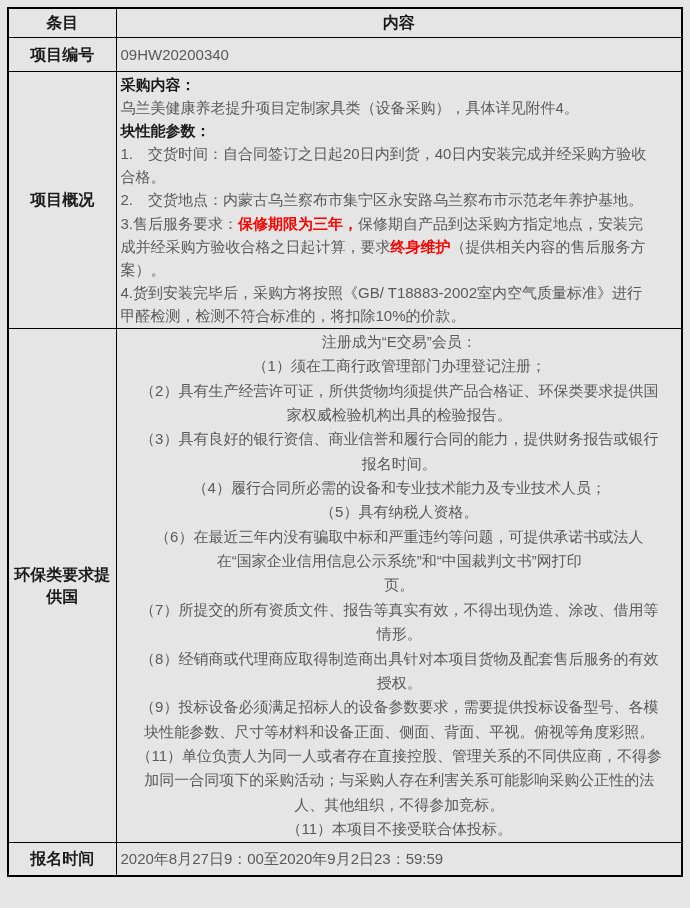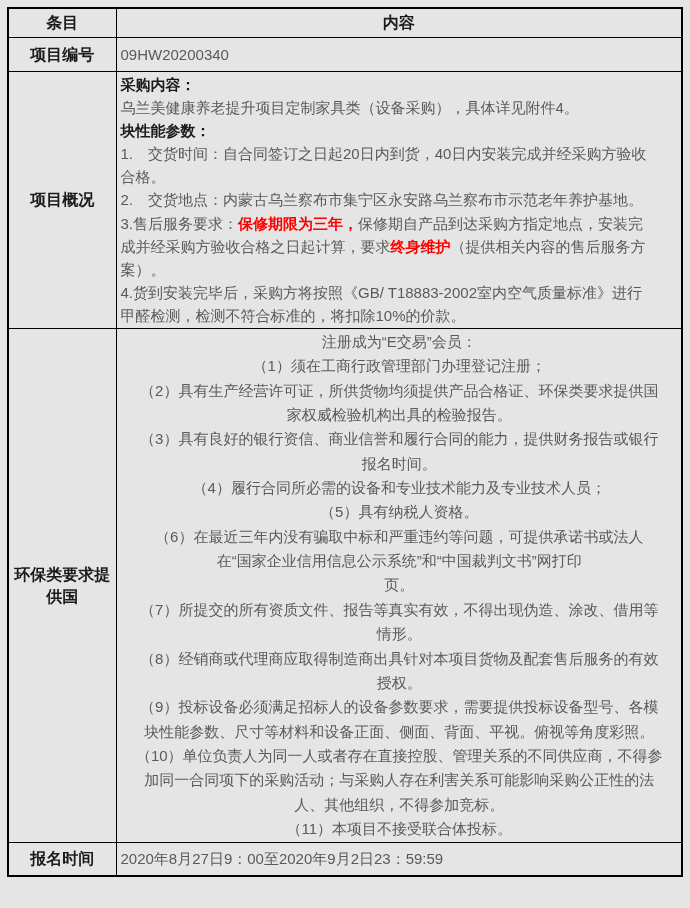--- a/index.html
+++ b/index.html
@@ -131,21 +131,21 @@
             <div class="line"><span>（5）具有纳税人资格。</span></div>
             <div class="line"><span>（6）在最近三年内没有骗取中标和严重违约等问题，可提供承诺书或法人</span></div>
             <div class="line"><span>在“国家企业信用信息公示系统”和“中国裁判文书”网打印</span></div>
             <div class="line"><span>页。</span></div>
             <div class="line"><span>（7）所提交的所有资质文件、报告等真实有效，不得出现伪造、涂改、借用等</span></div>
             <div class="line"><span>情形。</span></div>
             <div class="line"><span>（8）经销商或代理商应取得制造商出具针对本项目货物及配套售后服务的有效</span></div>
             <div class="line"><span>授权。</span></div>
             <div class="line"><span>（9）投标设备必须满足招标人的设备参数要求，需要提供投标设备型号、各模</span></div>
             <div class="line"><span>块性能参数、尺寸等材料和设备正面、侧面、背面、平视。俯视等角度彩照。</span></div>
-            <div class="line"><span>（10）单位负责人为同一人或者存在直接控股、管理关系的不同供应商，不得参</span></div>
+            <div class="line"><span>（11）单位负责人为同一人或者存在直接控股、管理关系的不同供应商，不得参</span></div>
             <div class="line"><span>加同一合同项下的采购活动；与采购人存在利害关系可能影响采购公正性的法</span></div>
             <div class="line"><span>人、其他组织，不得参加竞标。</span></div>
             <div class="line"><span>（11）本项目不接受联合体投标。</span></div>
           </td>
         </tr>
         <tr class="row-registration-time">
           <th>报名时间</th>
           <td class="content">
             <div class="line"><span>2020年8月27日9：00至2020年9月2日23：59:59</span></div>
           </td>

